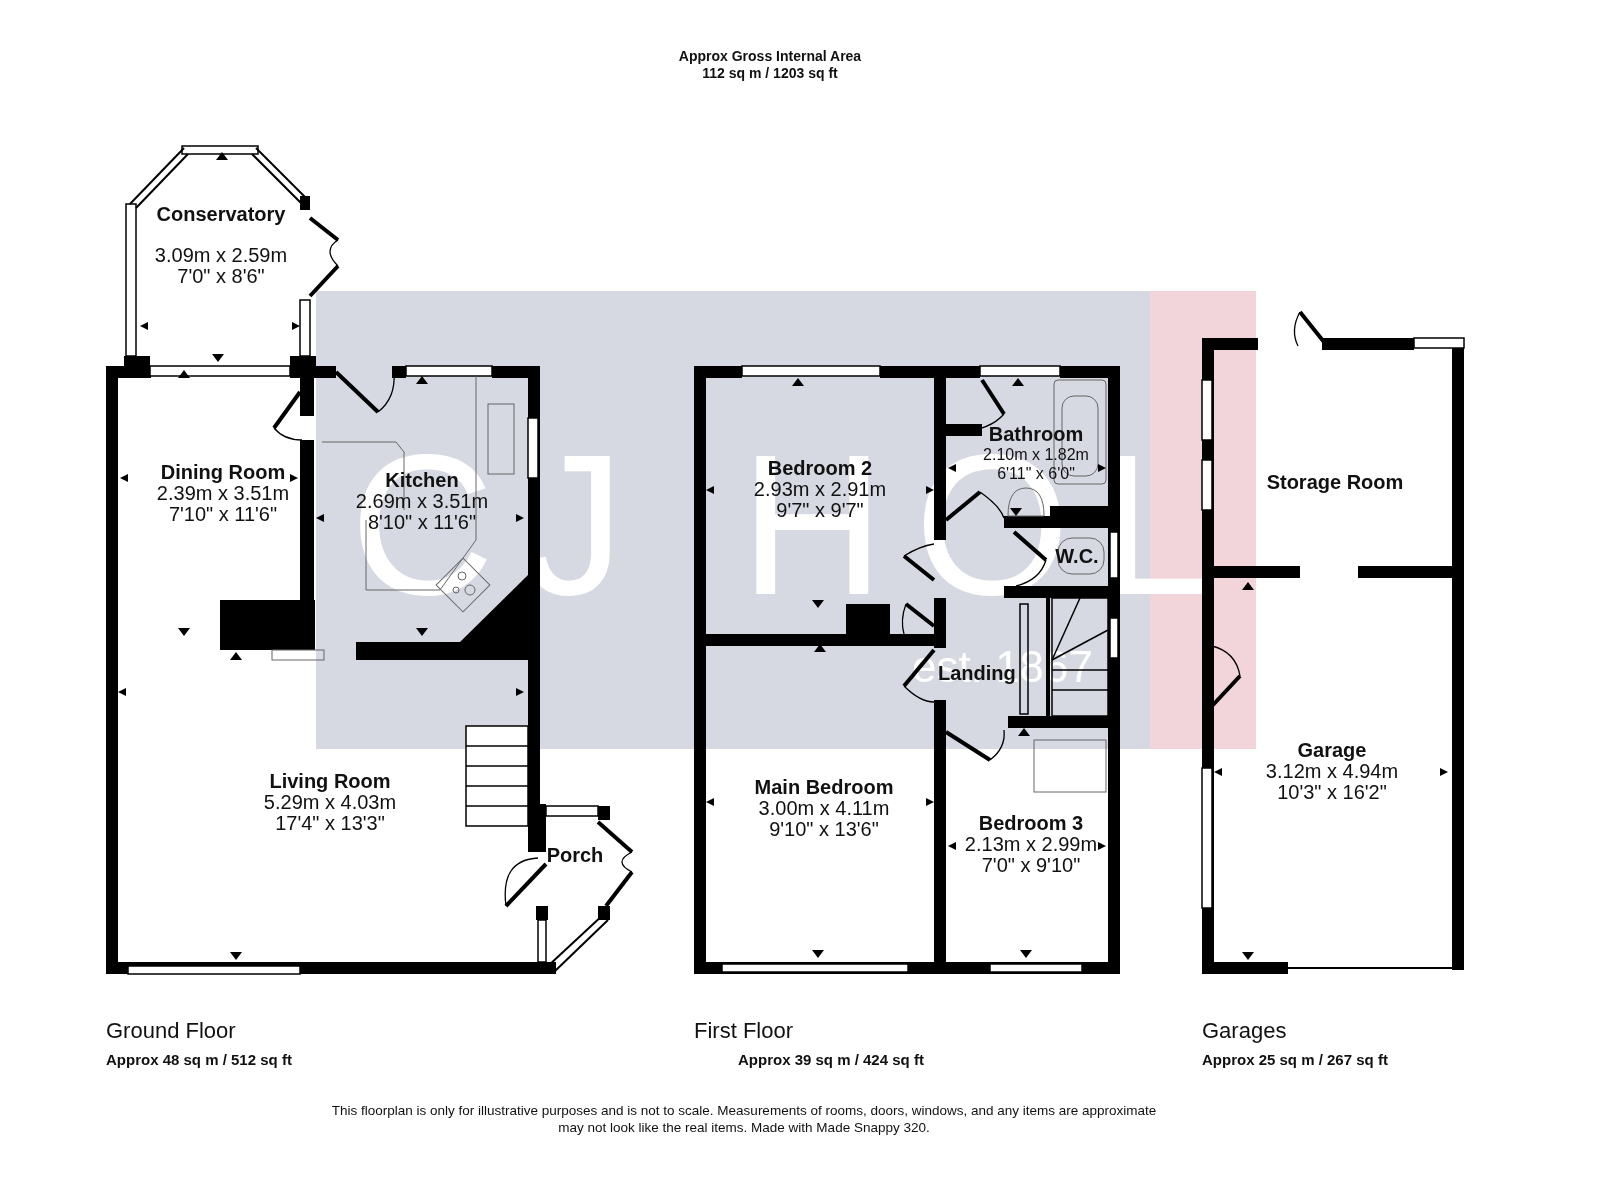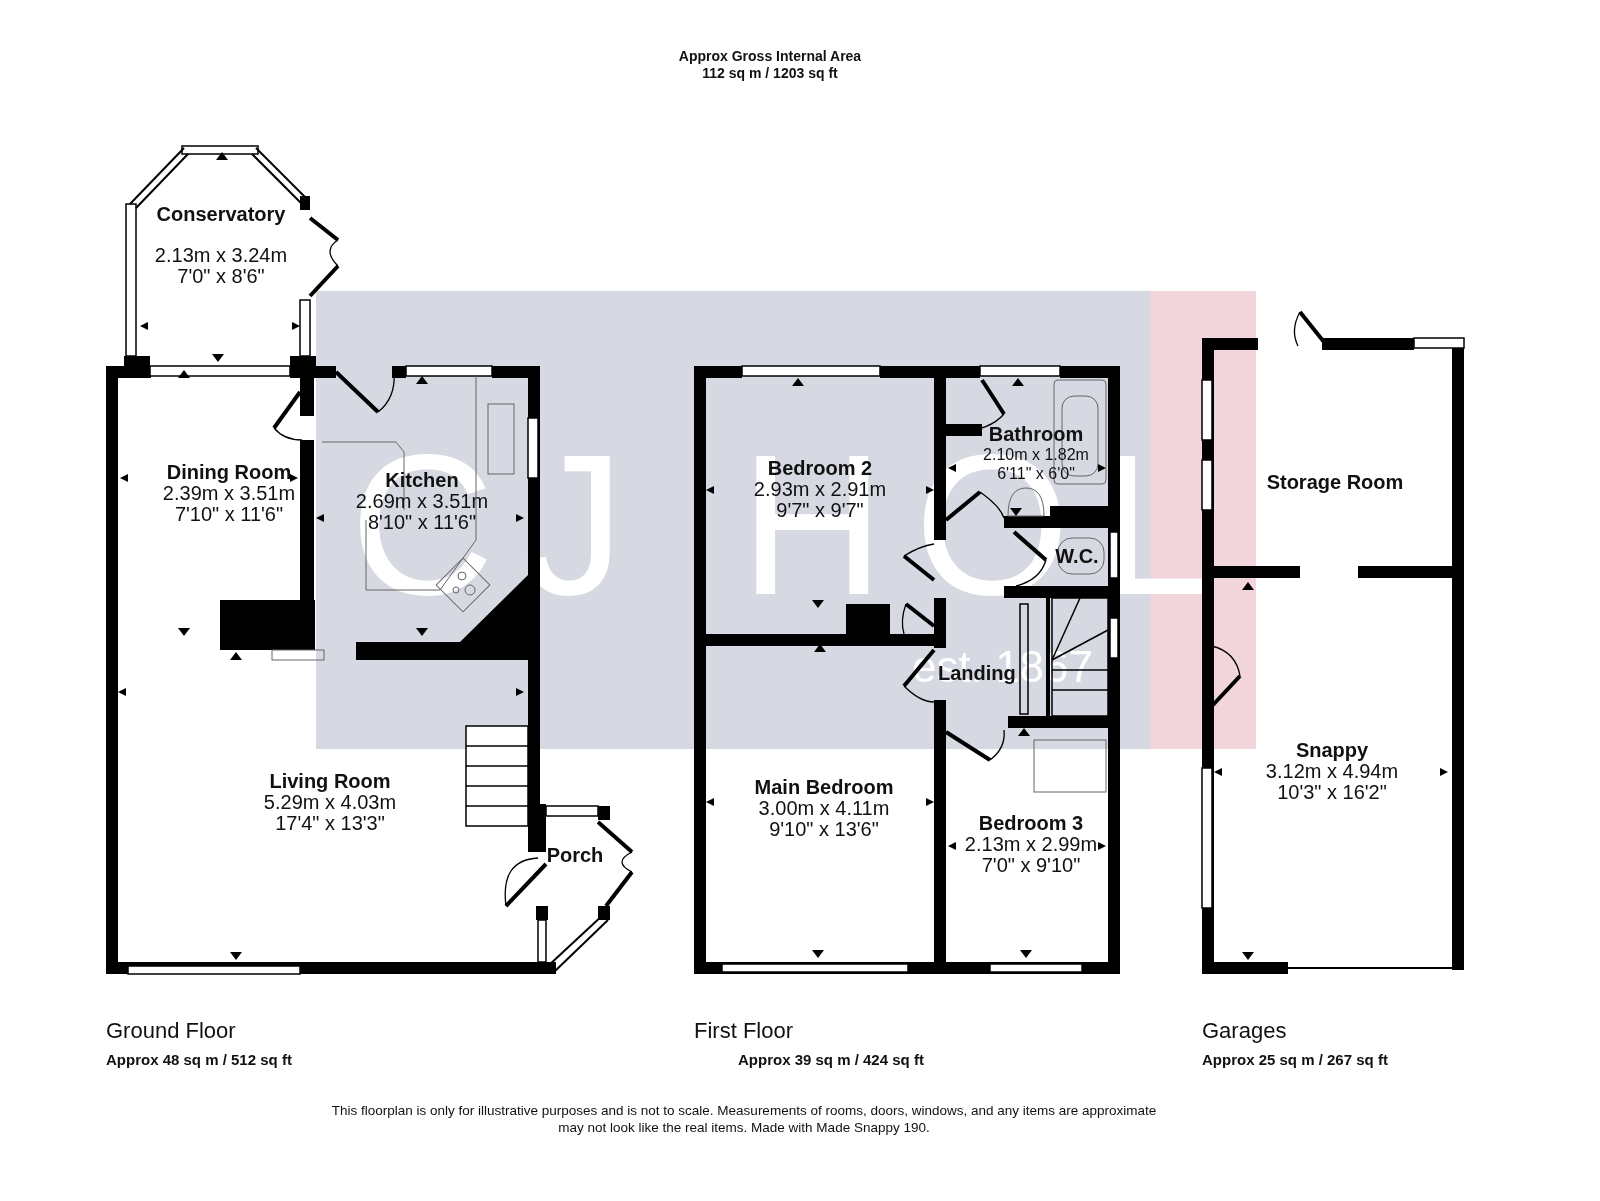--- a/index.html
+++ b/index.html
@@ -223,24 +223,24 @@
     <polygon points="1020,950 1026,958 1032,950"></polygon>
     <polygon points="1242,590 1248,582 1254,590"></polygon>
     <polygon points="1222,768 1214,772 1222,776"></polygon>
     <polygon points="1440,768 1448,772 1440,776"></polygon>
     <polygon points="1242,952 1248,960 1254,952"></polygon>
   </g>
 </svg>
 
 <div class="room" style="left:136px; top:204px; width:170px;">
   <div class="name">Conservatory</div>
-  <div class="dim" style="margin-top:20px;">2.13m x 3.24m</div>
+  <div class="dim" style="margin-top:20px;">3.09m x 2.59m</div>
   <div class="dim">7'0" x 8'6"</div>
 </div>
-<div class="room" style="left:118px; top:462px; width:210px;margin-left:6px;">
+<div class="room" style="left:118px; top:462px; width:210px;">
   <div class="name">Dining Room</div>
   <div class="dim">2.39m x 3.51m</div>
   <div class="dim">7'10" x 11'6"</div>
 </div>
 <div class="room" style="left:330px; top:470px; width:184px;">
   <div class="name">Kitchen</div>
   <div class="dim">2.69m x 3.51m</div>
   <div class="dim">8'10" x 11'6"</div>
 </div>
 <div class="room" style="left:230px; top:771px; width:200px;">
@@ -276,28 +276,28 @@
 <div class="room" style="left:950px; top:813px; width:162px;">
   <div class="name">Bedroom 3</div>
   <div class="dim">2.13m x 2.99m</div>
   <div class="dim">7'0" x 9'10"</div>
 </div>
 
 <div class="room" style="left:1240px; top:444px; width:190px;margin-top:28px;">
   <div class="name">Storage Room</div>
 </div>
 <div class="room" style="left:1240px; top:740px; width:184px;">
-  <div class="name">Snappy</div>
+  <div class="name">Garage</div>
   <div class="dim">3.12m x 4.94m</div>
   <div class="dim">10'3" x 16'2"</div>
 </div>
 
 <div class="floor-label" style="left:106px; top:1018px;">Ground Floor</div>
 <div class="floor-area" style="left:106px; top:1051px;">Approx 48 sq m / 512 sq ft</div>
 <div class="floor-label" style="left:694px; top:1018px;">First Floor</div>
 <div class="floor-area" style="left:694px; top:1051px;margin-left:44px;">Approx 39 sq m / 424 sq ft</div>
 <div class="floor-label" style="left:1202px; top:1018px;">Garages</div>
 <div class="floor-area" style="left:1202px; top:1051px;">Approx 25 sq m / 267 sq ft</div>
 
 <div class="disclaimer">
   <div>This floorplan is only for illustrative purposes and is not to scale. Measurements of rooms, doors, windows, and any items are approximate</div>
-  <div>may not look like the real items. Made with Made Snappy 190.</div>
+  <div>may not look like the real items. Made with Made Snappy 320.</div>
 </div>
 
 </body></html>

